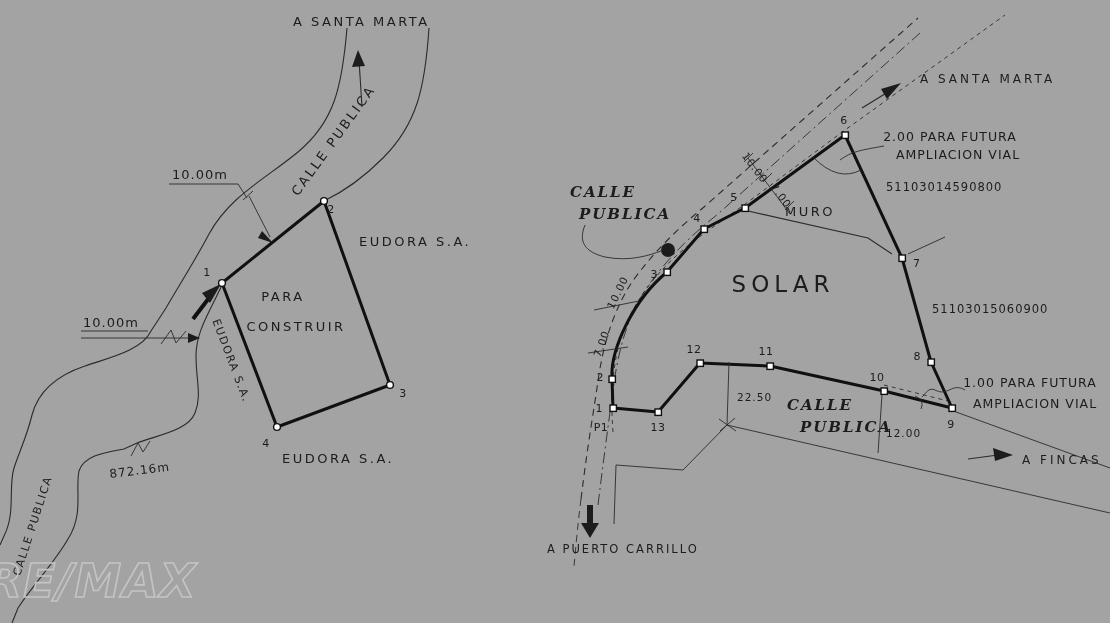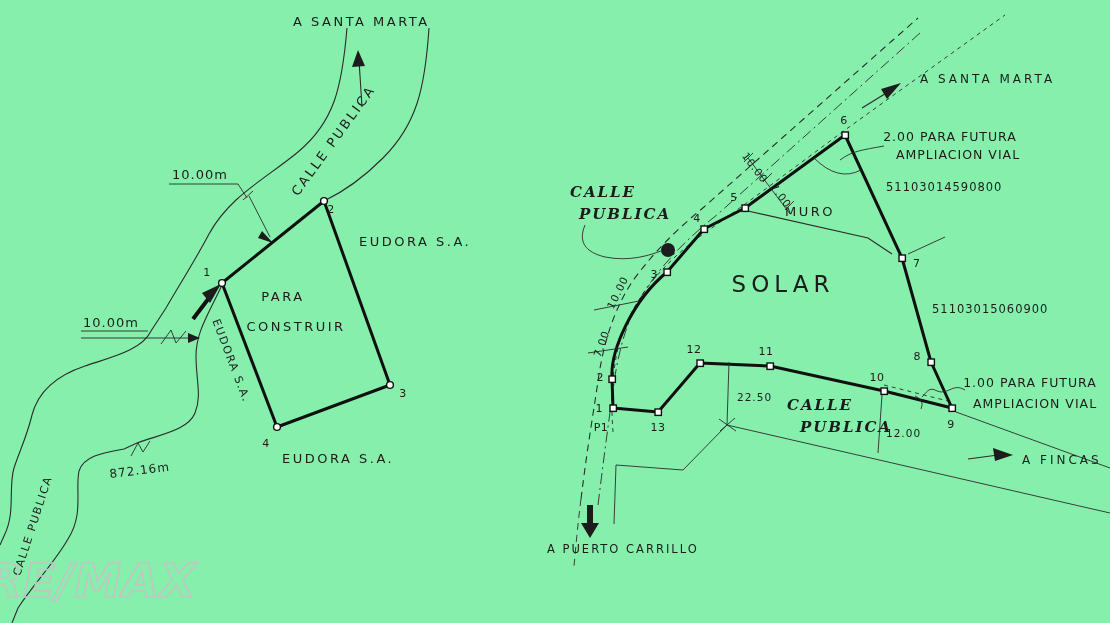--- a/index.html
+++ b/index.html
@@ -1,16 +1,16 @@
 <!DOCTYPE html>
 <html><head>
 <meta charset="utf-8">
 <style>
   html,body{margin:0;padding:0;background:#fff;}
-  #stage{position:relative;width:1110px;height:623px;background:#86efac;overflow:hidden;
+  #stage{position:relative;width:1110px;height:623px;background:#a3a3a3;overflow:hidden;
          font-family:"DejaVu Sans",sans-serif;}
   svg{position:absolute;left:0;top:0;}
   .t{font-family:"DejaVu Sans",sans-serif;fill:#1c1c1c;}
   .hand{letter-spacing:2.5px;font-size:13px;}
   .hand-sm{letter-spacing:1.5px;font-size:11px;}
   .vnum{font-size:11px;letter-spacing:0.5px;}
   .cad{font-size:11.5px;letter-spacing:1px;}
   .note{font-size:12.5px;letter-spacing:1px;}
   .big{font-size:23px;letter-spacing:5px;}
   .serifit{font-family:"DejaVu Serif",serif;font-style:italic;font-weight:bold;

